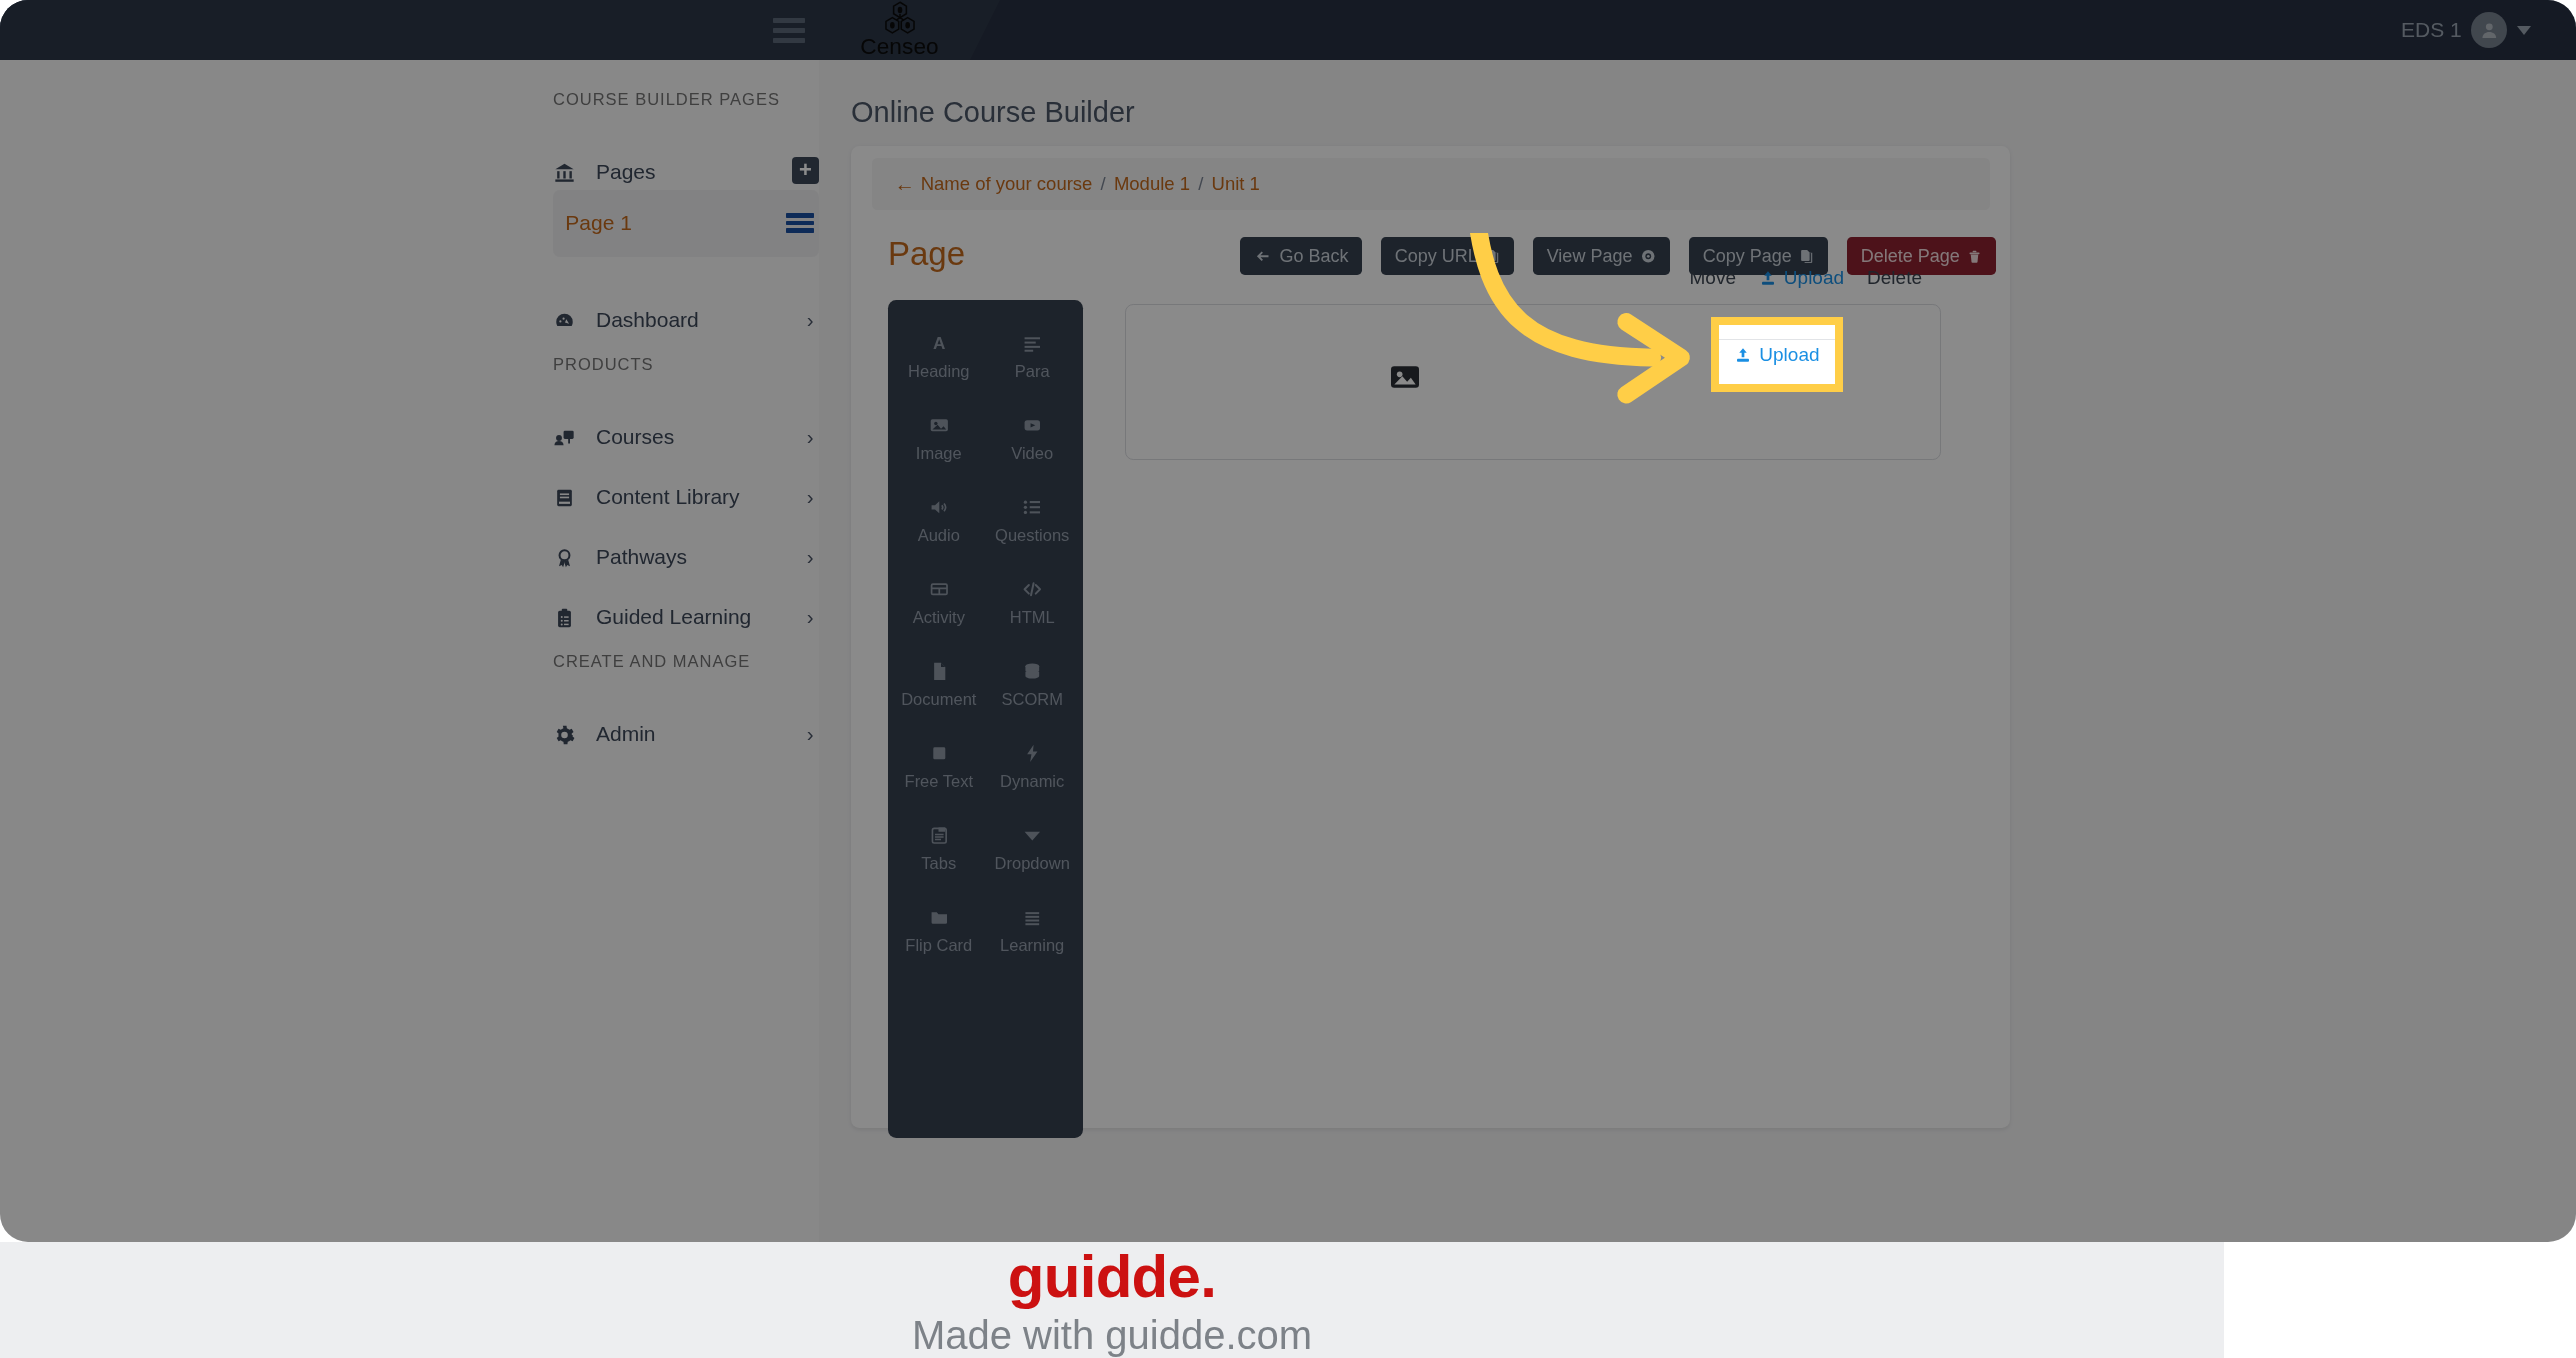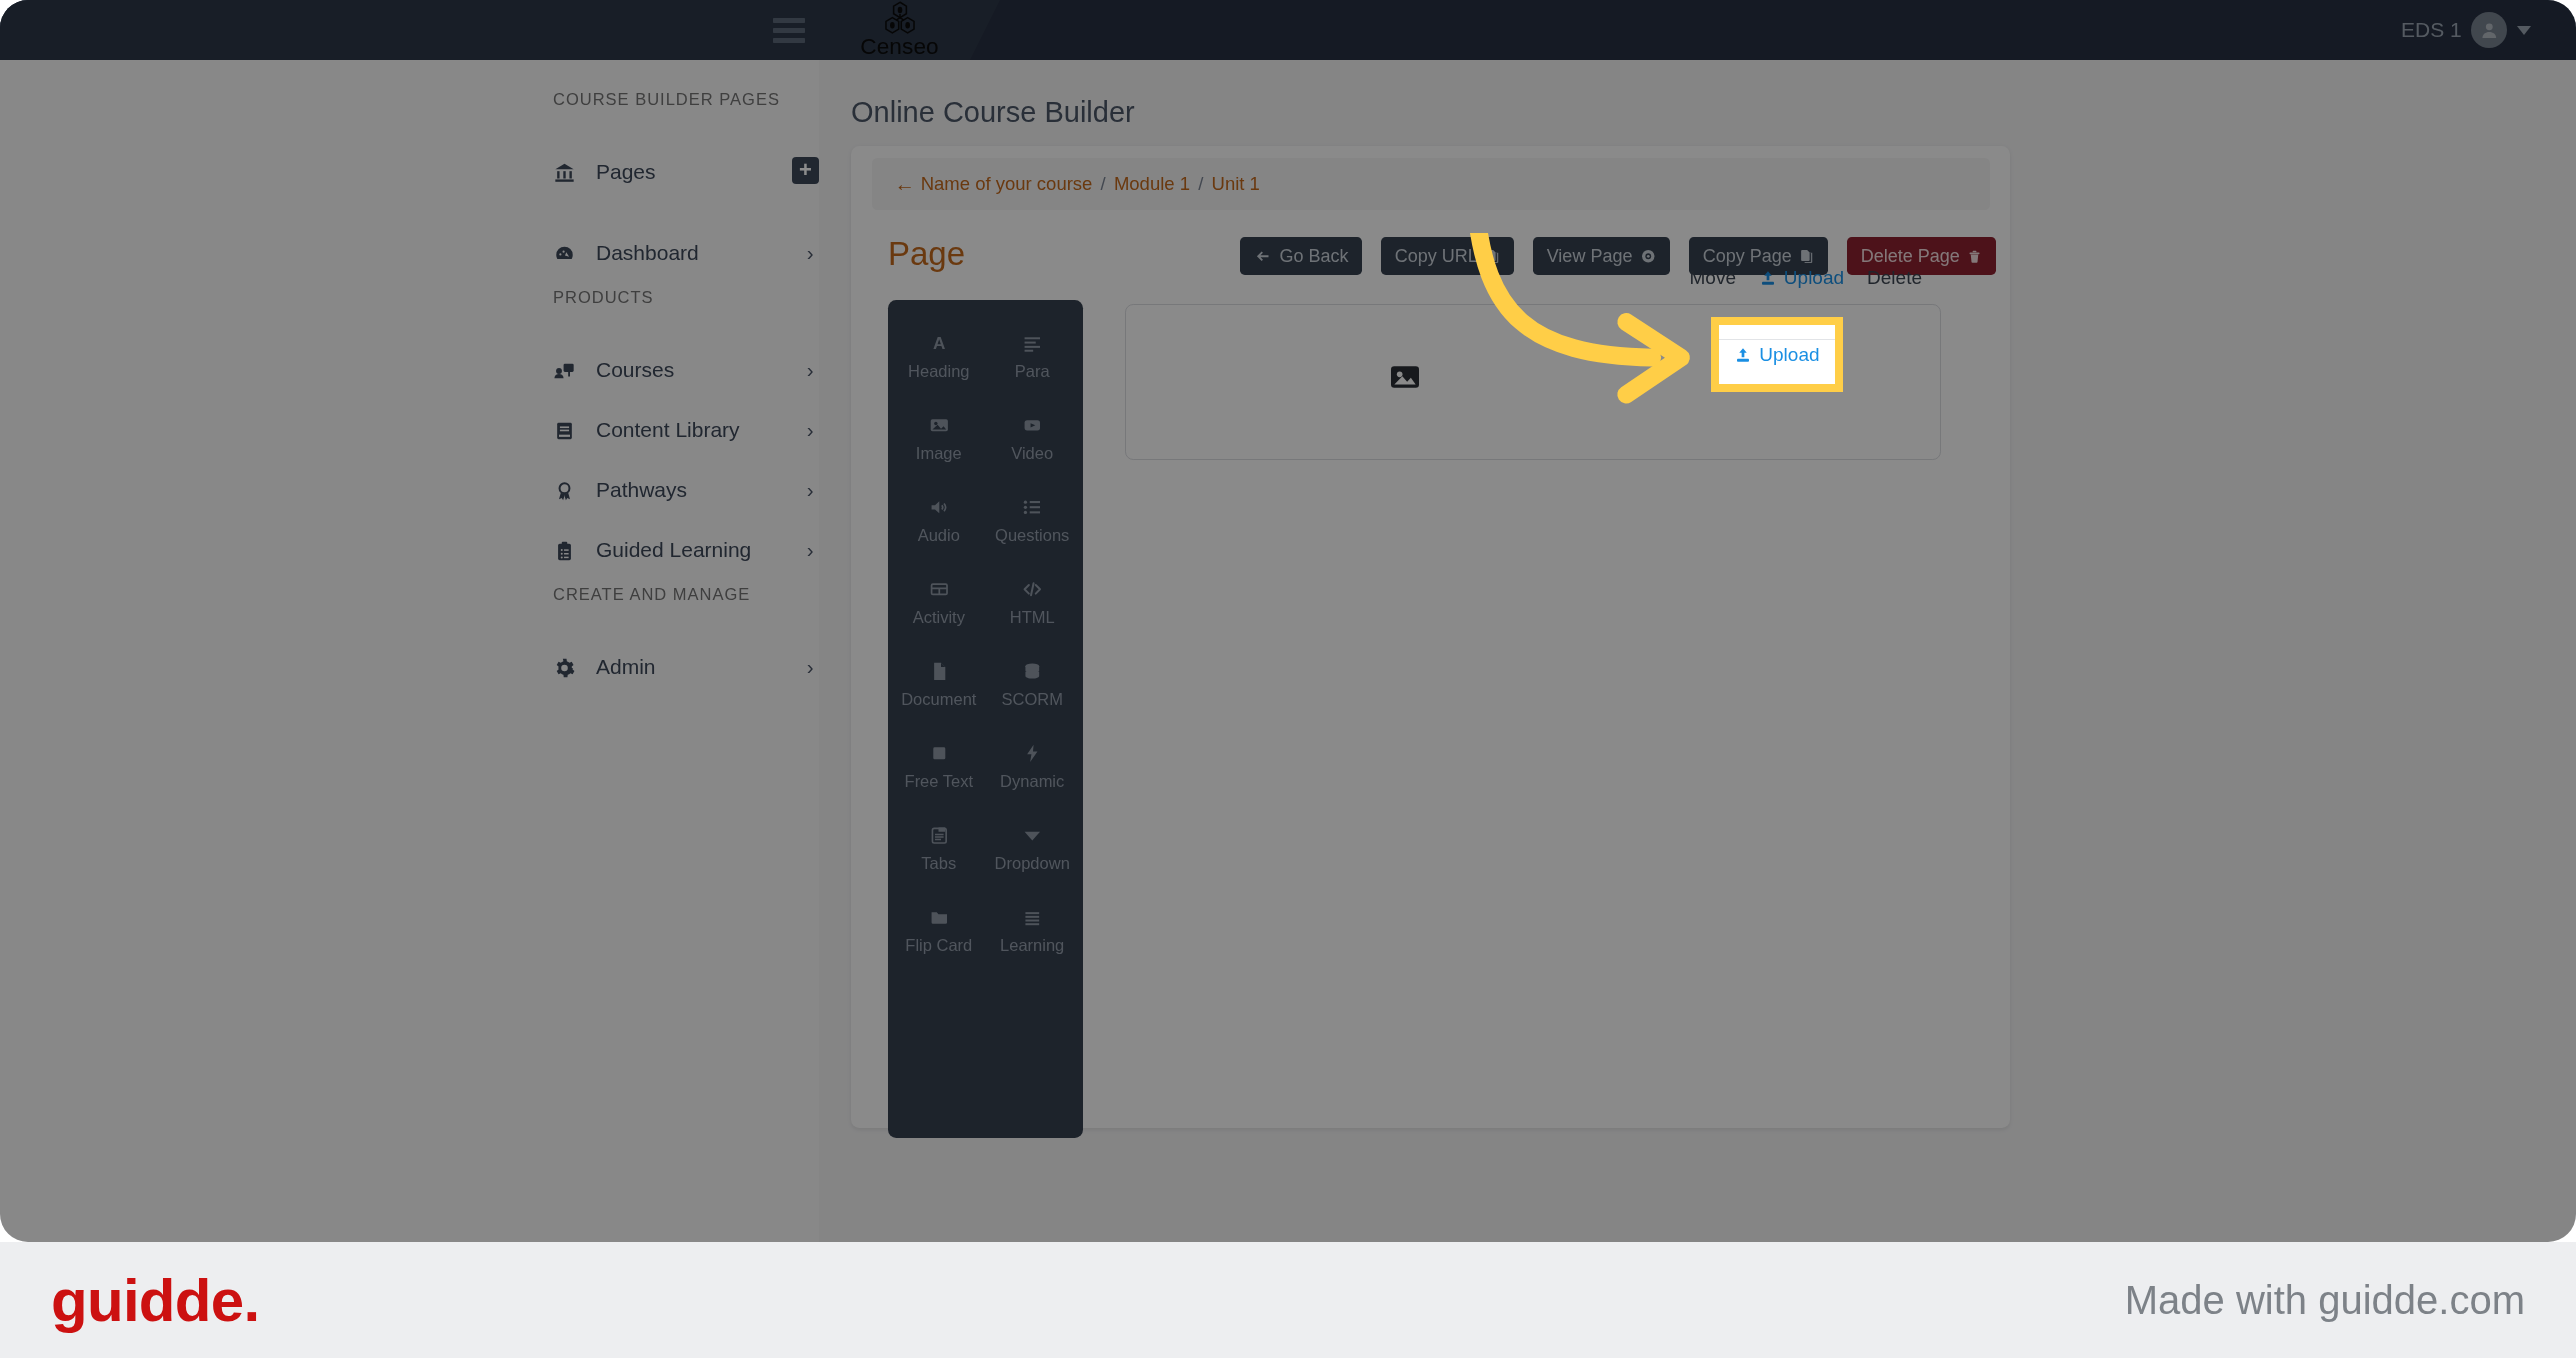--- a/index.html
+++ b/index.html
@@ -176,23 +176,24 @@
   }
 
   
   #arrow-svg{
     position:absolute; left:1426px; top:233px; width:384px; height:178px;
     z-index:65; pointer-events:none;
   }
 
   
   #guidde-bar{
-    position:absolute; left:0; top:1242px; width:2576px; height:116px;
+    position:absolute; left:0; top:1242px; width:2224px; height:116px;
     background:#edeef0; display:flex; align-items:center; justify-content:space-between;
     padding:0 51px;
+    flex-direction:column;
   }
   #guidde-logo{
     font-size:60px; color:#cc1111; font-weight:bold; letter-spacing:-0.7px;
     font-family:"Liberation Sans", sans-serif;
   }
   #guidde-made{ font-size:40px; color:#7d8288; }
 </style>
 </head>
 <body>
 
@@ -248,20 +249,30 @@
           <rect x="10.7" y="10" width="2.6" height="8"></rect>
             <rect x="17.4" y="10" width="2.6" height="8"></rect>
           <rect x="2" y="19" width="20" height="2.6"></rect>
         </svg>
       </span>
       <span class="lbl">Pages</span>
       <span id="plus-badge">+</span>
     </div>
 
     <div style="height:5.5px"></div>
+    <div id="page1-row">
+      <span style="width:12.3px"></span>
+      <span class="lbl">Page 1</span>
+      <span id="burger-blue">
+        <span></span>
+          <span></span>
+          <span></span>
+      </span>
+      <span style="width:5.5px"></span>
+    </div>
 
     <div style="height:15px"></div>
     <div class="side-item">
       <span class="ico">
         <svg width="23" height="22" viewBox="0 0 24 24" fill="#3c4758">
           <path d="M12 4a9 9 0 0 0-9 9 9 9 0 0 0 1.2 4.5h15.6A9 9 0 0 0 21 13a9 9 0 0 0-9-9z"></path>
           <circle cx="7.5" cy="12.5" r="1.2" fill="#f7f7f8"></circle>
           <circle cx="11" cy="9.5" r="1.2" fill="#f7f7f8"></circle>
           <path d="M14 10 L17 15 L12.5 13.5z" fill="#f7f7f8"></path>
         </svg>

